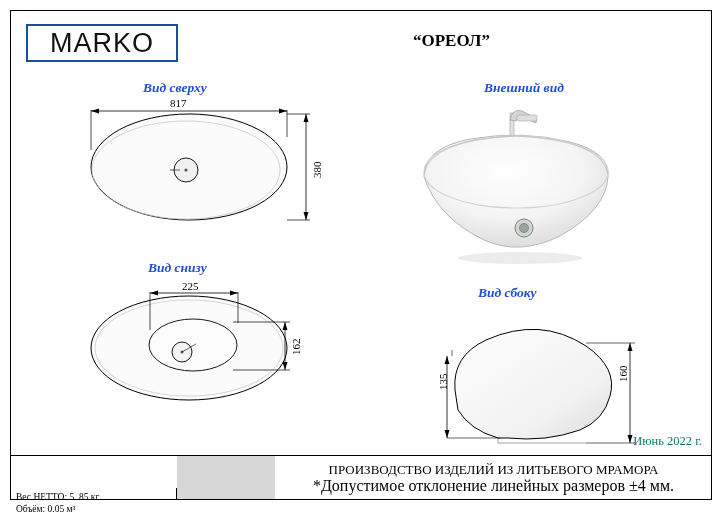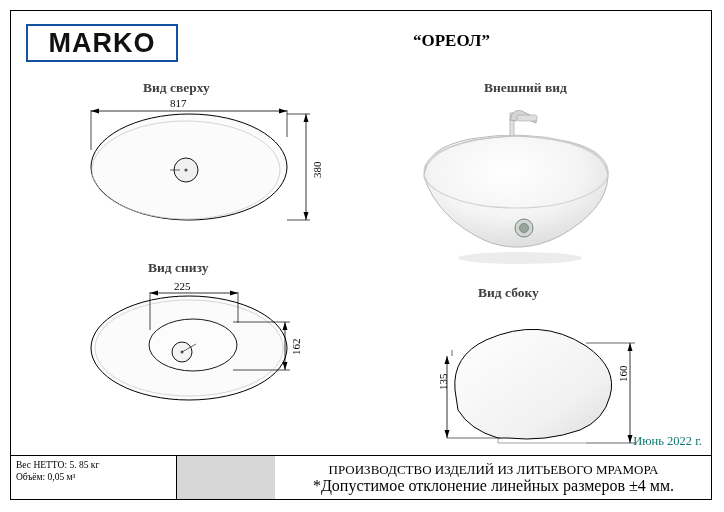--- a/index.html
+++ b/index.html
@@ -35,41 +35,42 @@
     height: 38px;
     border: 2px solid #1452a0;
     box-sizing: border-box;
     display: flex;
     align-items: center;
     justify-content: center;
     background: #fff;
   }
   .logo-text {
     font-family: "Liberation Sans", sans-serif;
-    font-weight: bold;
+    font-weight: normal;
     font-size: 27px;
     letter-spacing: 1px;
     color: #111;
   }
   
   .main-title {
     position: absolute;
     left: 230px;
     top: 31px;
     width: 260px;
     text-align: right;
     font-size: 17px;
     font-weight: bold;
     color: #000;
   }
   .view-title {
     position: absolute;
     font-size: 13.5px;
     font-weight: bold;
-    color: #404040;
+    font-style: italic;
+    color: #1d4ed8;
     white-space: nowrap;
   }
   #title-top      { left: 143px; top: 80px; }
   #title-bottom   { left: 148px; top: 260px; }
   #title-outer    { left: 484px; top: 80px; }
   #title-side     { left: 478px; top: 285px; }
 
   
   .dim {
     position: absolute;
@@ -100,20 +101,21 @@
     border-top: 1px solid #000;
     box-sizing: border-box;
     display: flex;
   }
   .weights {
     width: 166px;
     border-right: 1px solid #000;
     box-sizing: border-box;
     padding: 3px 0 0 5px;
     background: #fff;
+    margin-top: 32px;
   }
   .weights div {
     font-size: 9.5px;
     line-height: 12px;
     color: #000;
     white-space: nowrap;
   }
   .grey-block {
     width: 98px;
     background: #d7d7d7;
@@ -158,21 +160,21 @@
 
   <div class="view-title" id="title-top">Вид сверху</div>
   <div class="view-title" id="title-bottom">Вид снизу</div>
   <div class="view-title" id="title-outer">Внешний вид</div>
   <div class="view-title" id="title-side">Вид сбоку</div>
 
   <div class="dim" style="left:170px; top:97px;">817</div>
   <div class="dim vert" style="left:311px; top:178px;">380</div>
   <div class="dim" style="left:148px; top:165px; font-size:11.5px;">D 55</div>
 
-  <div class="dim" style="left:174px; top:280px;">225</div>
+  <div class="dim" style="left:182px; top:280px;">225</div>
   <div class="dim vert" style="left:290px; top:355px;">162</div>
   <div class="dim" style="left:184px; top:336px; font-size:11.5px;">D 45</div>
 
   <div class="dim vert" style="left:437px; top:390px;">135</div>
   <div class="dim vert" style="left:617px; top:382px;">160</div>
 
   <div class="date">Июнь 2022 г.</div>
 
   <svg class="overlay" viewBox="0 0 724 512">
     <defs>

